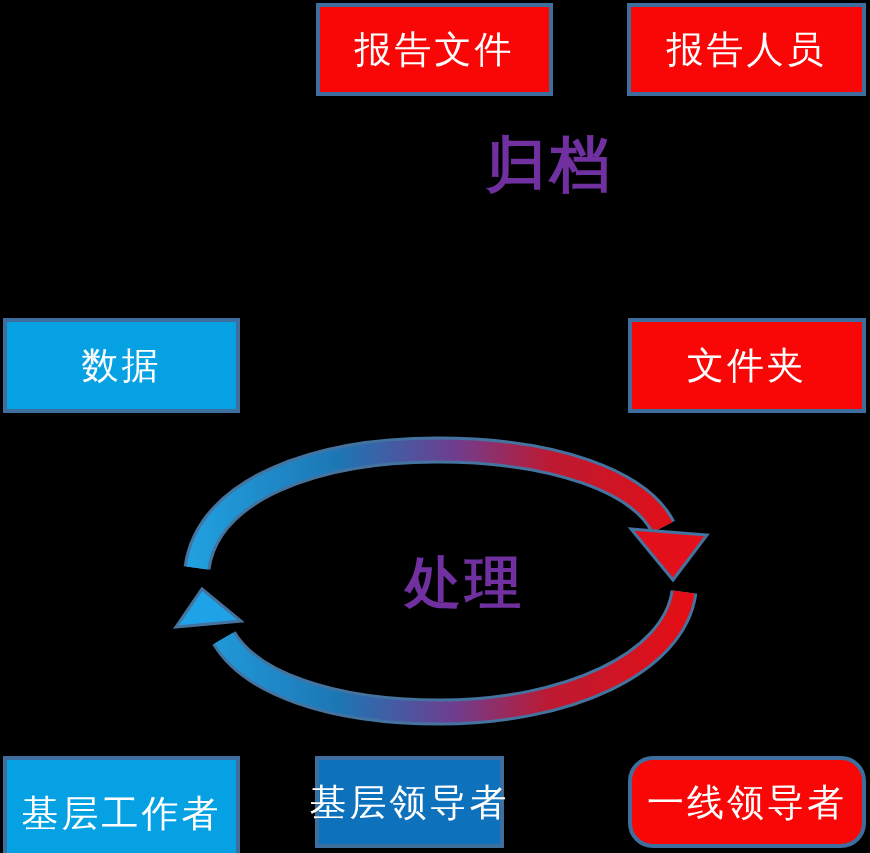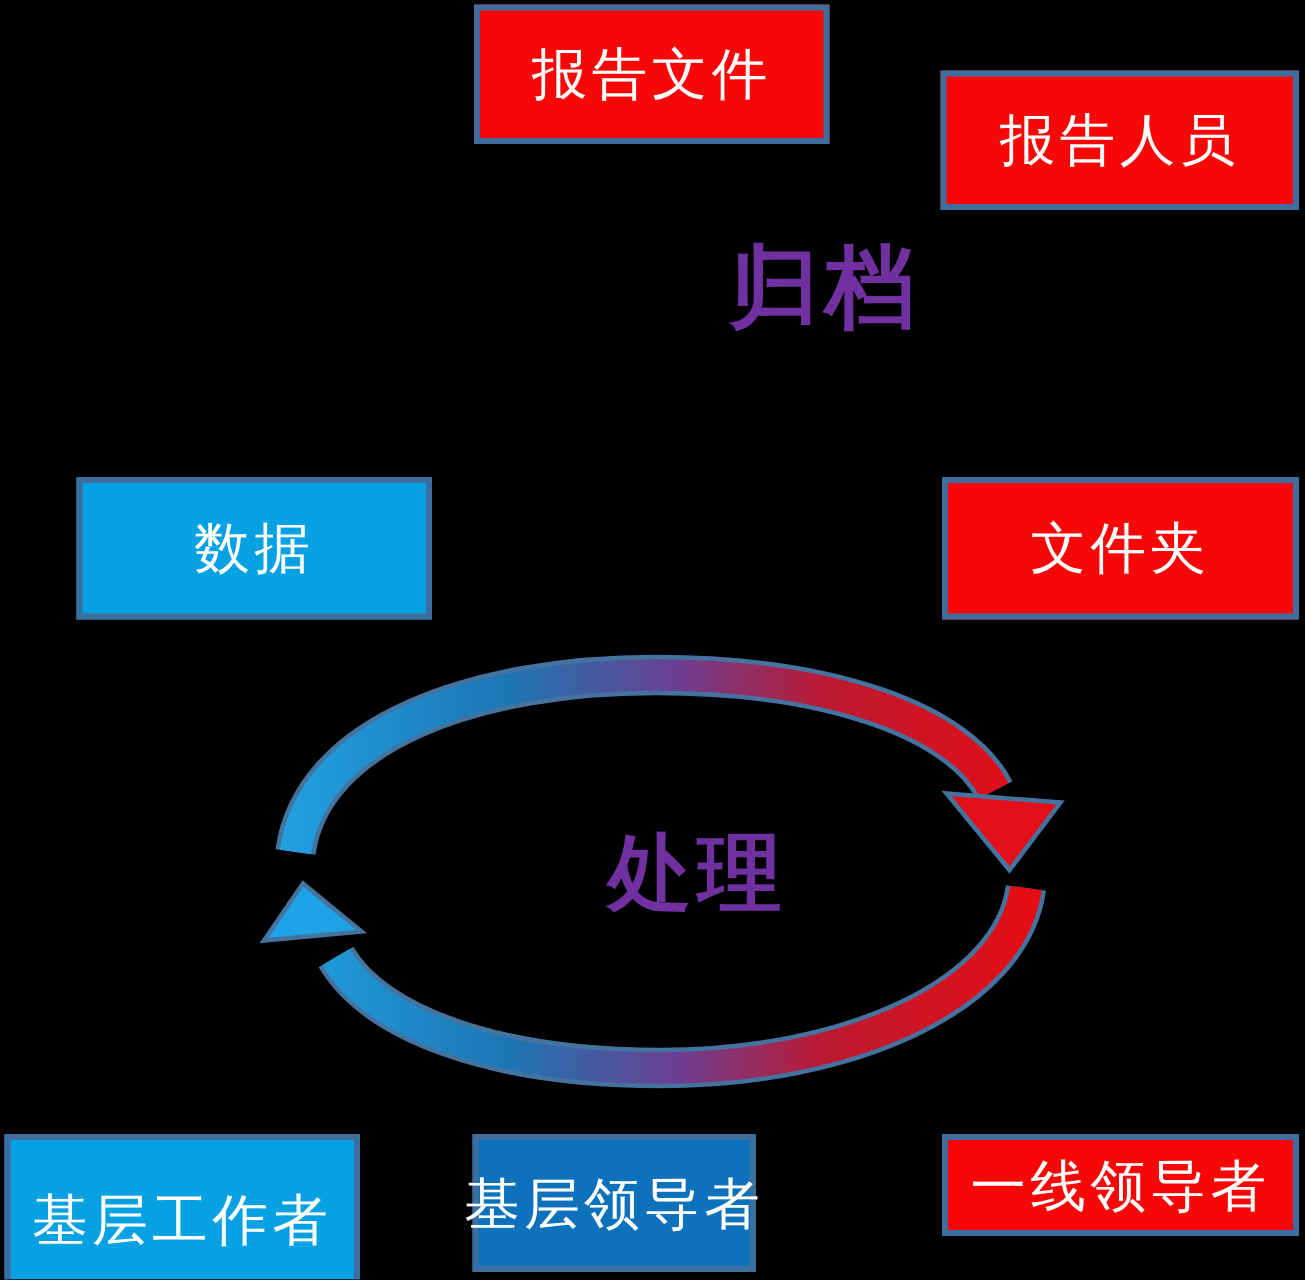--- a/index.html
+++ b/index.html
@@ -33,21 +33,21 @@
   
   #box-report-file   { left: 316px; top: 3px;   width: 237px; height: 93px; }
   #box-report-person { left: 627px; top: 3px;   width: 239px; height: 93px; }
   
   #box-data          { left: 3px;   top: 318px; width: 237px; height: 95px; }
   #box-file          { left: 315px; top: 318px; width: 238px; height: 95px; }
   #box-folder        { left: 628px; top: 318px; width: 238px; height: 95px; }
   
   #box-gworker       { left: 3px;   top: 756px; width: 237px; height: 114px; }
   #box-gleader       { left: 315px; top: 756px; width: 189px; height: 92px; }
-  #box-fleader       { left: 628px; top: 756px; width: 238px; height: 68px; }
+  #box-fleader       { left: 628px; top: 756px; width: 238px; height: 92px; border-radius: 25px; }
 
   .big-label {
     position: absolute;
     color: #7030A0;
     font-weight: bold;
     white-space: nowrap;
     line-height: 1;
     letter-spacing: 4px;
   }
   #label-archive {
@@ -71,27 +71,27 @@
   }
 </style>
 </head>
 <body>
 
 <div id="canvas">
 
   <div class="box" id="box-report-file" style="background-color: rgb(249, 6, 6); border-color: rgb(62, 110, 158);">
     <span>报告文件</span>
   </div>
-  <div class="box" id="box-report-person" style="background-color: rgb(249, 6, 6); border-color: rgb(62, 110, 158); margin-top: 44px;">
+  <div class="box" id="box-report-person" style="background-color: rgb(249, 6, 6); border-color: rgb(62, 110, 158);">
     <span>报告人员</span>
   </div>
 
-  <div class="big-label" id="label-archive" style="color: rgb(112, 48, 160); margin-top: 28px;">归档</div>
+  <div class="big-label" id="label-archive" style="color: rgb(112, 48, 160);">归档</div>
 
-  <div class="box" id="box-data" style="background-color: rgb(5, 161, 226); border-color: rgb(62, 110, 158); margin-left: 48px;">
+  <div class="box" id="box-data" style="background-color: rgb(5, 161, 226); border-color: rgb(62, 110, 158);">
     <span>数据</span>
   </div>
   <div class="box" id="box-folder" style="background-color: rgb(249, 6, 6); border-color: rgb(62, 110, 158);">
     <span>文件夹</span>
   </div>
 
   <svg id="cycle-svg" width="870" height="853" viewBox="0 0 870 853">
     <defs>
       <linearGradient id="cycleGrad" gradientUnits="userSpaceOnUse" x1="180" y1="0" x2="707" y2="0">
         <stop offset="0" stop-color="#21A3E3"></stop>

